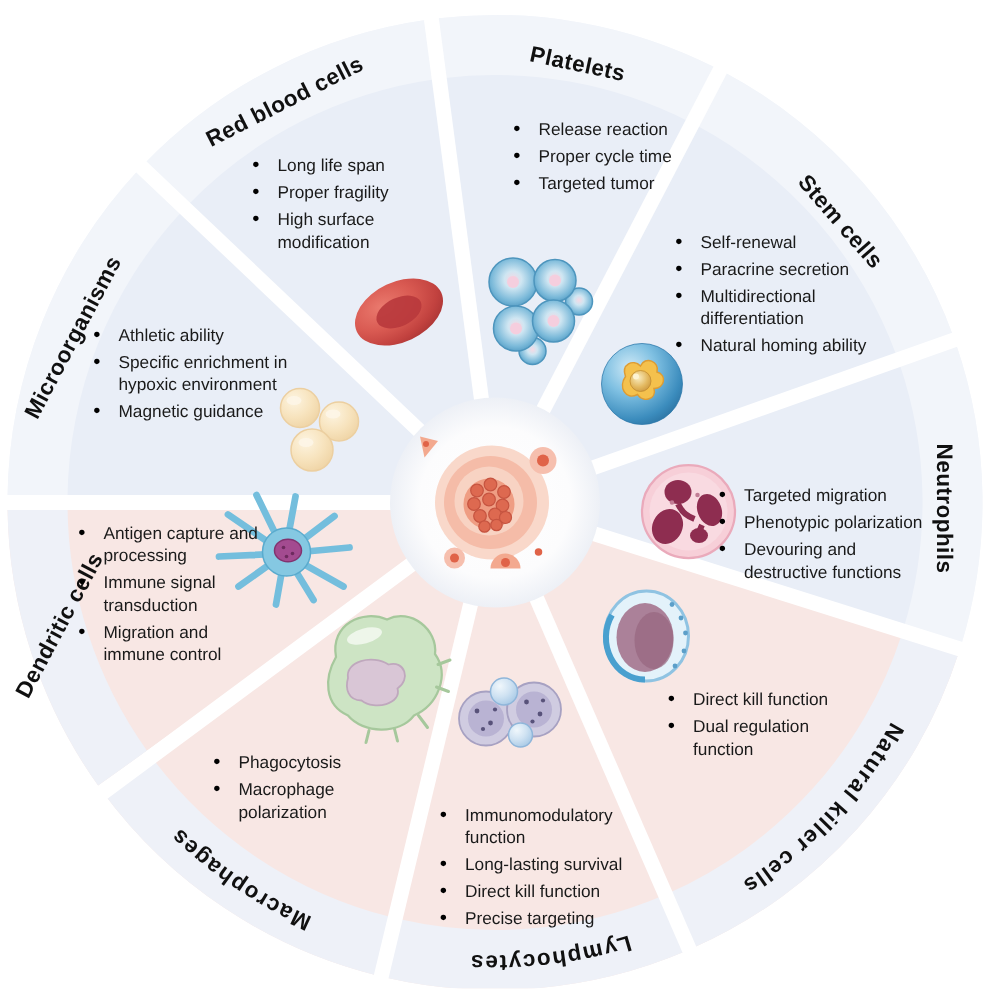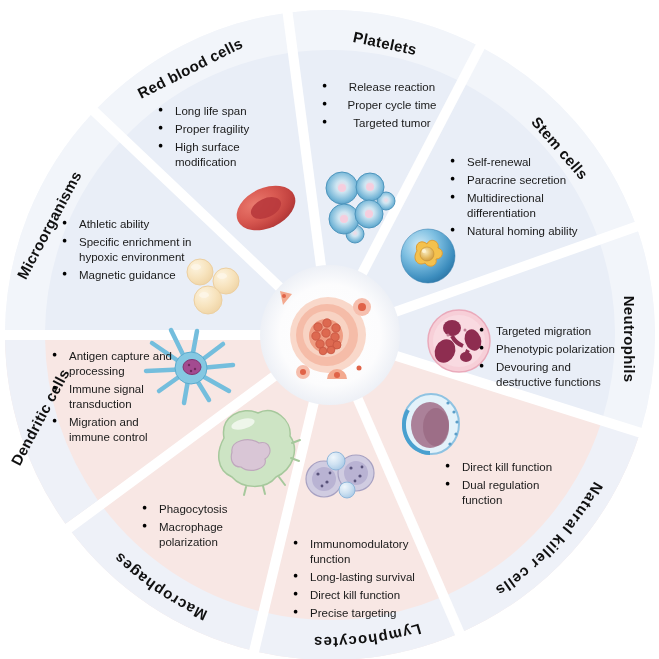--- a/index.html
+++ b/index.html
@@ -247,26 +247,26 @@
     </text>
   </svg>
 
   <div class="wedge-label" style="left:385px;top:43px;transform:translate(-50%,-50%) rotate(12deg);">Platelets</div>
   <div class="wedge-label" style="left:190px;top:68px;transform:translate(-50%,-50%) rotate(-27deg);">Red blood cells</div>
   <div class="wedge-label" style="left:49px;top:225px;transform:translate(-50%,-50%) rotate(-62deg);">Microorganisms</div>
   <div class="wedge-label" style="left:560px;top:148px;transform:translate(-50%,-50%) rotate(49deg);">Stem cells</div>
   <div class="wedge-label" style="left:629px;top:339px;transform:translate(-50%,-50%) rotate(90deg);">Neutrophils</div>
   <div class="wedge-label" style="left:40px;top:417px;transform:translate(-50%,-50%) rotate(-62deg);">Dendritic cells</div>
 
-  <ul class="bullets" style="left:320px;top:80px;width:125px;text-align:center;">
+  <ul class="bullets" style="left:340px;top:80px;width:125px;">
       <li>Release reaction</li>
       <li>Proper cycle time</li>
       <li>Targeted tumor</li>
     </ul>
-  <ul class="bullets" style="left:156px;top:104px;width:125px;">
+  <ul class="bullets" style="left:166px;top:104px;width:125px;">
       <li>Long life span</li>
       <li>Proper fragility</li>
       <li>High surface modification</li>
     </ul>
   <ul class="bullets" style="left:60px;top:217px;width:150px;">
       <li>Athletic ability</li>
       <li>Specific enrichment in hypoxic environment</li>
       <li>Magnetic guidance</li>
     </ul>
   <ul class="bullets" style="left:448px;top:155px;width:145px;">

